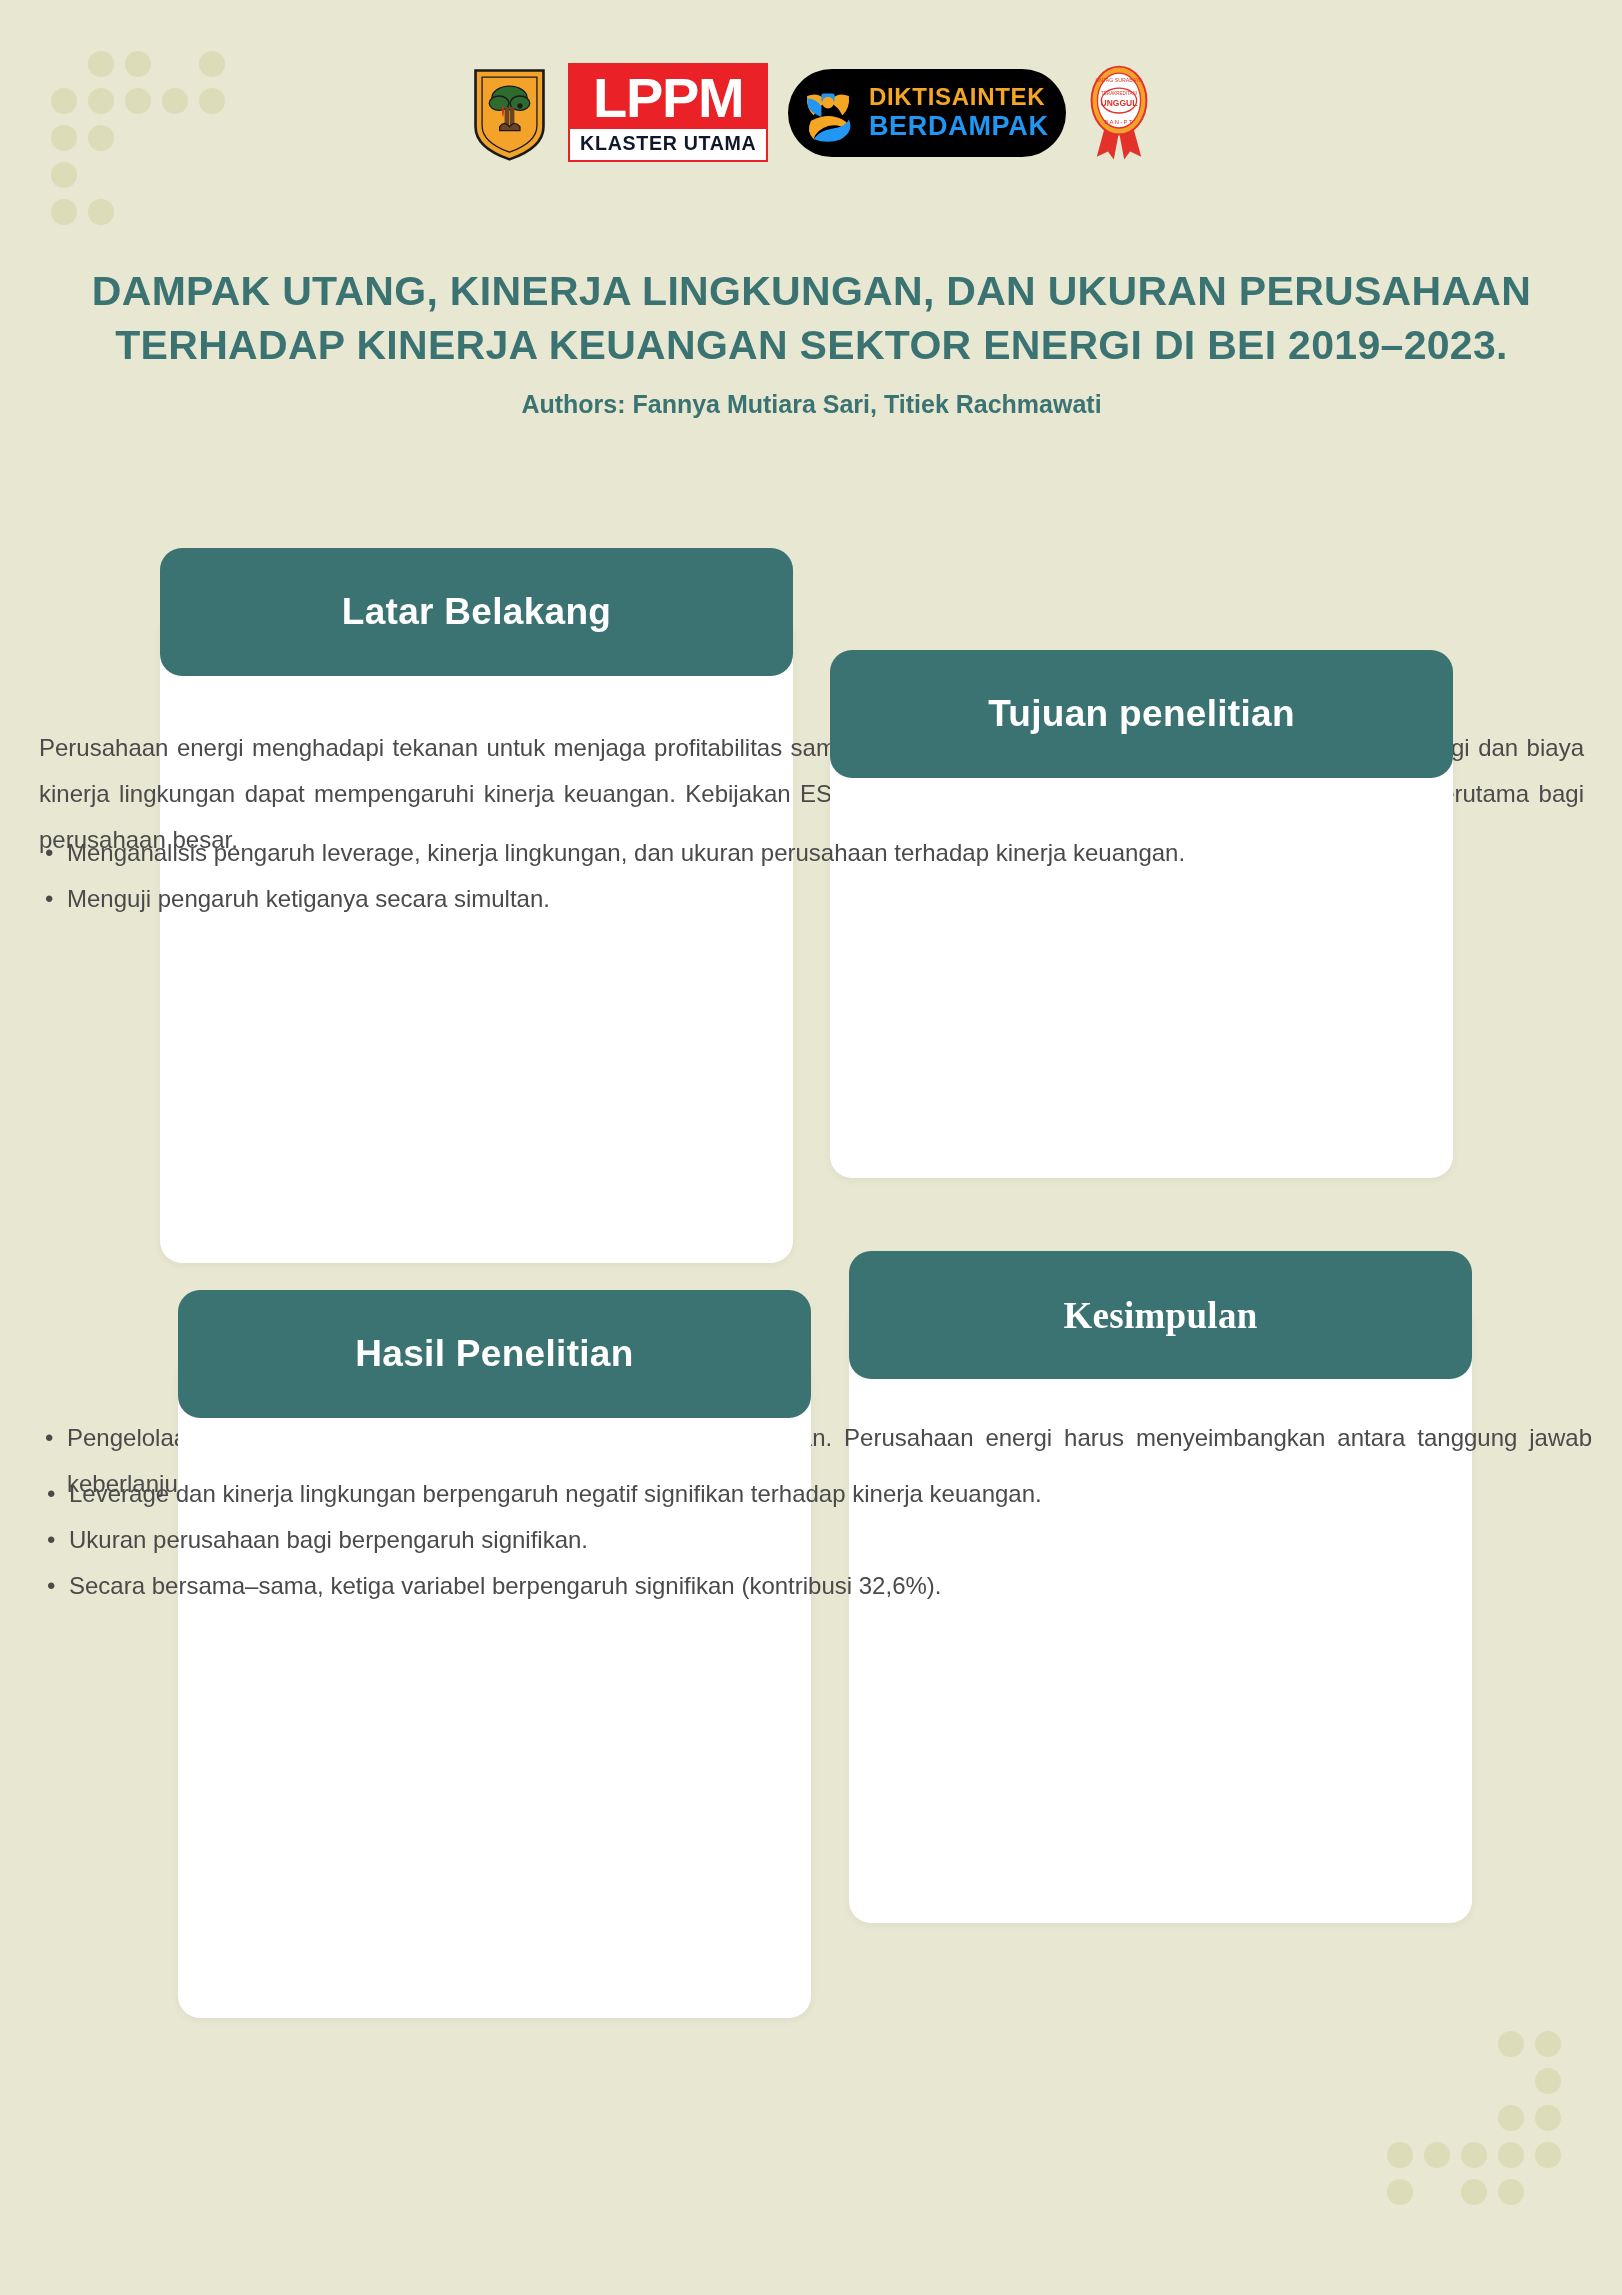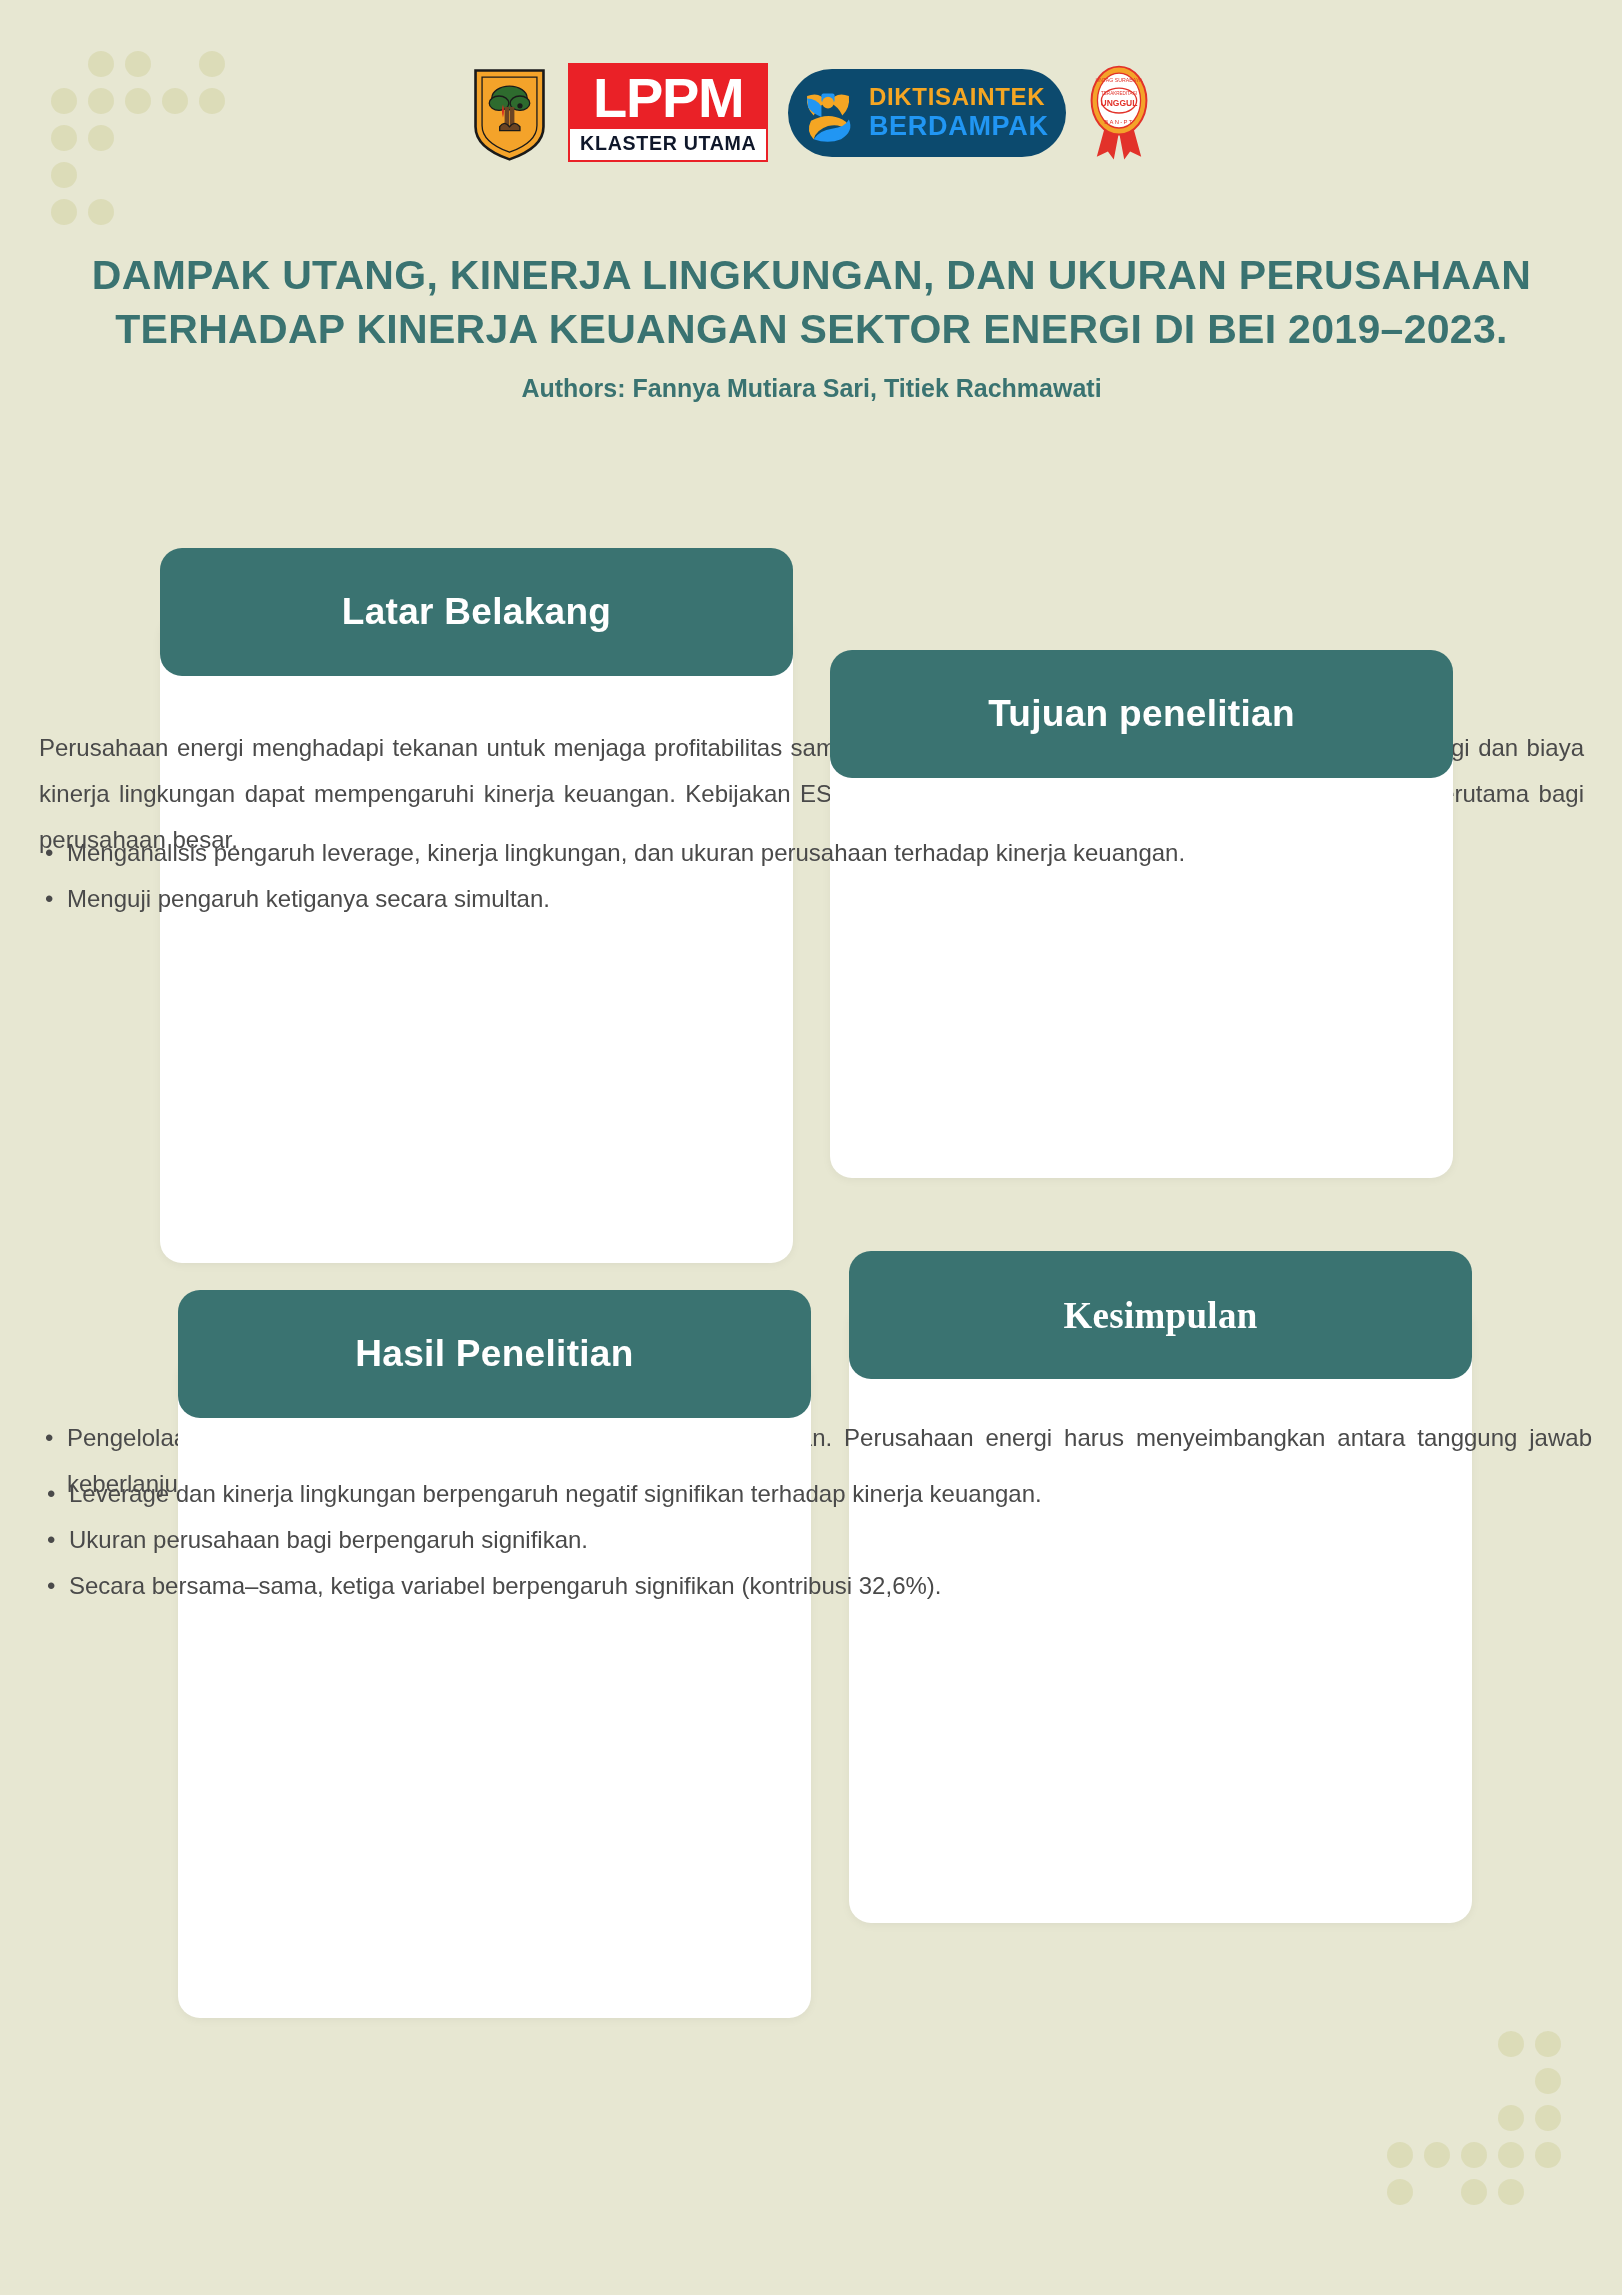--- a/index.html
+++ b/index.html
@@ -79,21 +79,21 @@
     line-height: 25px;
     text-align: center;
     letter-spacing: 0.7px;
     padding: 2px 0 3.3px 0;
   }
 
   
   .dikti {
     display: flex;
     align-items: center;
-    background: #0c4a6e;
+    background: #000000;
     border-radius: 46px;
     height: 88px;
     padding: 0 17px 0 6.5px;
     gap: 6.5px;
   }
   .dikti-mark {
     width: 68px;
     height: 68px;
     flex: 0 0 68px;
     position: relative;
@@ -120,21 +120,21 @@
   
   .unggul {
     width: 68px;
     height: 98px;
     position: relative;
   }
 
   
   #title-wrap {
     position: absolute;
-    top: 248px;
+    top: 264px;
     left: 85px;
     width: 1453px;
     text-align: center;
   }
   #poster-title {
     color: #3a7371;
     font-size: 41px;
     font-weight: bold;
     line-height: 54px;
     letter-spacing: 0.3px;

